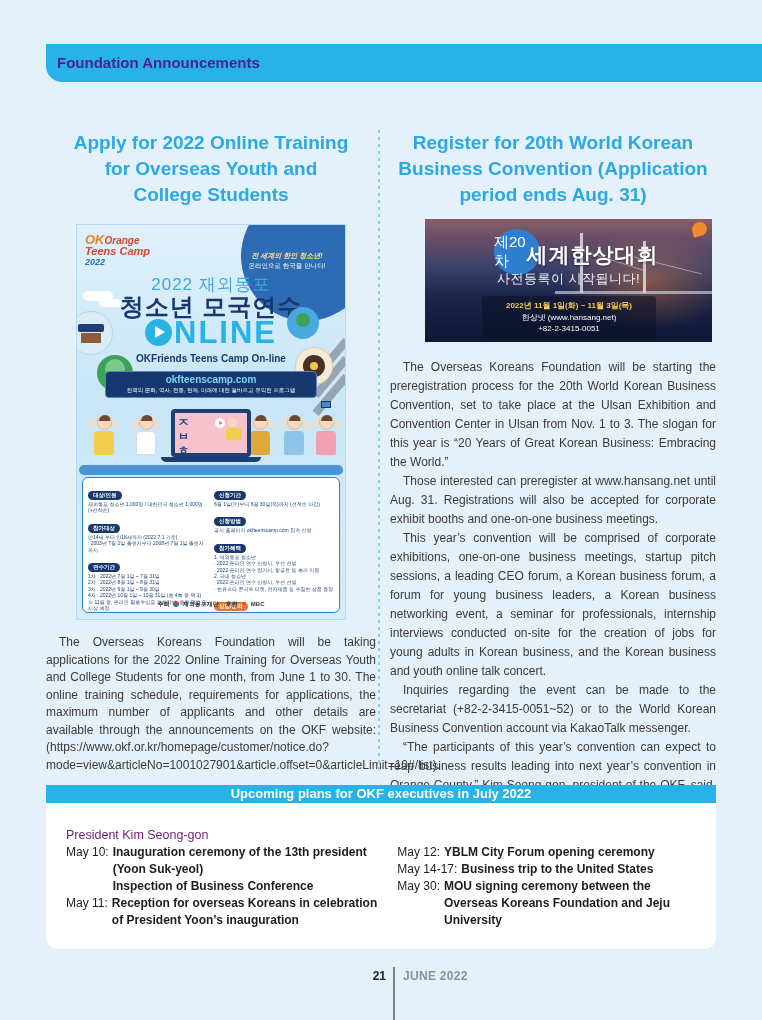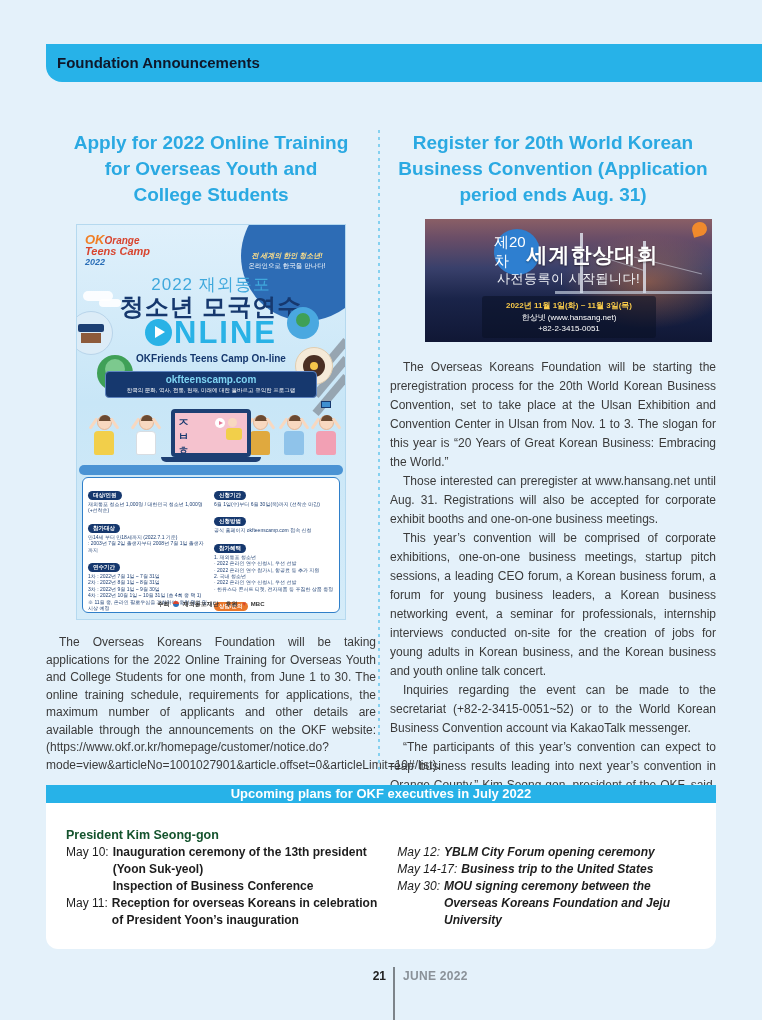--- a/index.html
+++ b/index.html
@@ -9,21 +9,21 @@
     background:#e4f1fa;
     font-family:"Liberation Sans", sans-serif;
     overflow:hidden;
     color:#3a3a3a;
   }
 
   
   .header-bar {
     position:absolute; top:44px; left:46px; right:0; height:38px;
     background:#27b2e8; border-bottom-left-radius:16px;
-    color:#0f172a; font-size:15px; font-weight:700;
+    color:#4c1d95; font-size:15px; font-weight:700;
     line-height:37px; padding-left:11px;
   }
 
   
   .columns { position:absolute; top:130px; left:46px; width:670px; display:flex; }
   .col-left  { width:330px; }
   .divider   {
     width:2px; height:642px; margin-left:2px;
     background-image:repeating-linear-gradient(to bottom,#85d1f0 0 3px,transparent 3px 7px);
   }
@@ -135,22 +135,22 @@
   .banner-info { position:absolute; left:57px; top:77px; width:174px; height:42px; background:rgba(10,16,36,.55); border-radius:3px; text-align:center; padding-top:4px; z-index:2; }
   .banner-date { color:#f7c94a; font-size:8px; font-weight:700; line-height:12px; }
   .banner-site, .banner-phone { color:#fff; font-size:8px; line-height:11px; }
   .hansang-logo { position:absolute; right:5px; top:3px; width:15px; height:14px; background:#f08a2c; border-radius:50% 50% 50% 0; transform:rotate(-15deg); z-index:2; }
 
   
   .plans { position:absolute; top:785px; left:46px; width:670px; }
   .plans-bar { height:18px; background:#27b2e8; color:#fff; font-weight:700; font-size:13px; text-align:center; line-height:18px; }
   .plans-box { background:#fff; border-radius:0 0 12px 12px; padding:24px 20px 20px; display:flex; min-height:122px; }
   .plans-col-left { width:330px; }
-  .plans-col-right { width:304px; margin-left:7px; padding-top:17px;font-style:italic; }
-  .plans-heading { font-weight:700; font-size:12.5px; color:#14532d; line-height:17px; }
+  .plans-col-right { width:304px; margin-left:7px; padding-top:17px; }
+  .plans-heading { font-weight:400; font-size:12.5px; color:#701a75; line-height:17px; }
   .entry { display:flex; font-size:12px; line-height:17px; color:#1d1d1d; }
   .entry-date { flex:0 0 auto; margin-right:4px; font-weight:400; }
   .entry-events { font-weight:700; }
 
   
   .footer-num  { position:absolute; top:969px; left:0; width:386px; text-align:right; font-size:12px; font-weight:700; color:#222; }
   .footer-rule { position:absolute; top:967px; bottom:0; left:393px; width:2px; background:#7d848a; }
   .footer-issue{ position:absolute; top:969px; left:403px; font-size:12px; font-weight:700; color:#8a9198; letter-spacing:.3px; }
 </style>
 </head>

